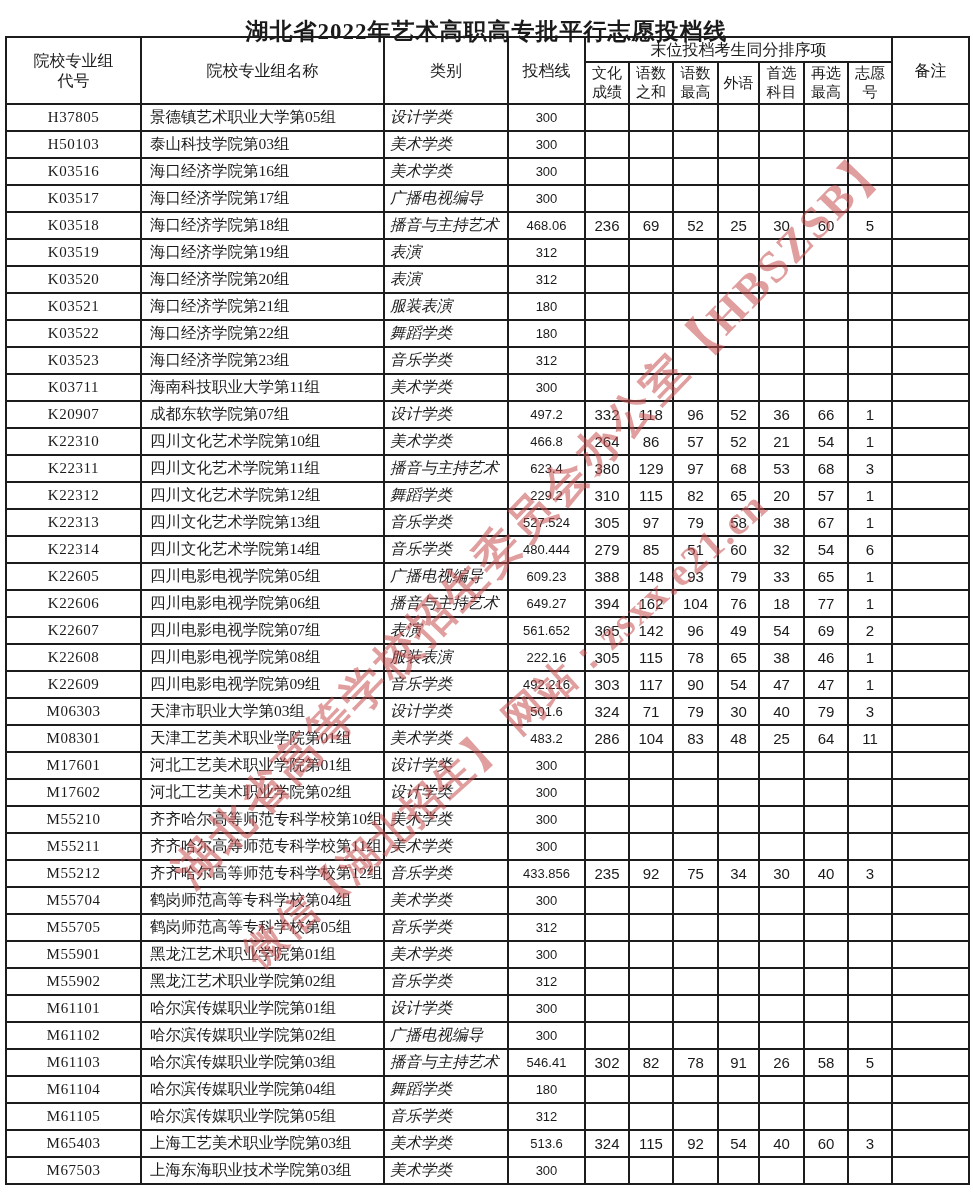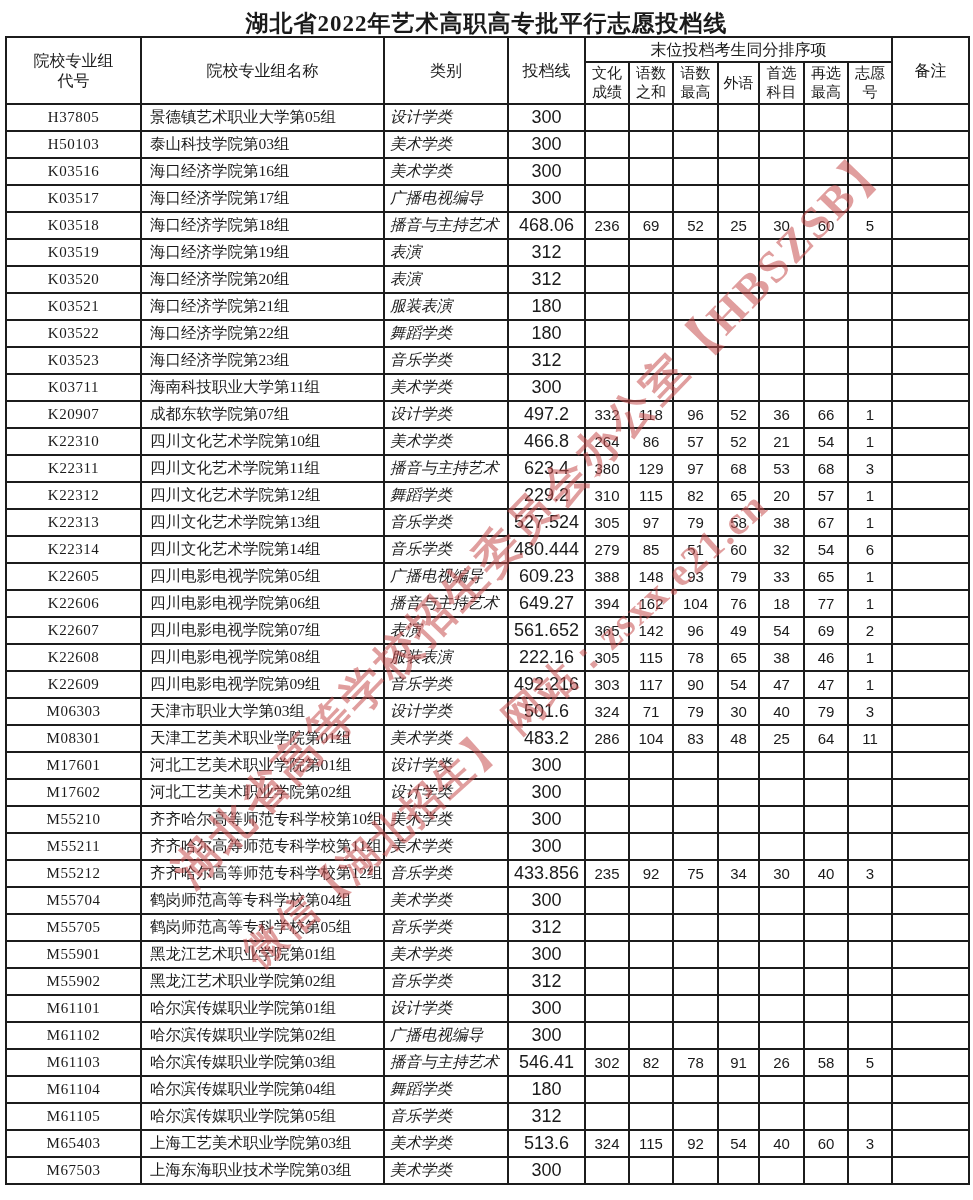--- a/index.html
+++ b/index.html
@@ -15,21 +15,21 @@
   }
   #page {
     position: relative;
     width: 973px;
     height: 1200px;
     background: #ffffff;
     overflow: hidden;
   }
   #title {
     position: absolute;
-    top: 8px;
+    top: 16px;
     left: 0;
     width: 973px;
     text-align: center;
     font-size: 23px;
     font-weight: bold;
     letter-spacing: 1px;
     font-family: "Liberation Serif", "DejaVu Serif", serif;
   }
   table#score-table {
     position: absolute;
@@ -86,21 +86,21 @@
     padding-left: 5px;
     font-size: 15.5px;
     white-space: nowrap;
     font-style: italic;
   }
   #score-table td.num {
     text-align: center;
     font-family: "Liberation Sans", "DejaVu Sans", sans-serif;
     font-size: 15px;
   }
-  #score-table td.line { font-size: 18px; }
+  #score-table td.line { font-size: 13px; }
   .wm {
     position: absolute;
     white-space: nowrap;
     font-weight: bold;
     transform-origin: 0 0;
     pointer-events: none;
     font-family: "Liberation Serif", "DejaVu Serif", serif;
     z-index: 5;
   }
   #wm1 {

